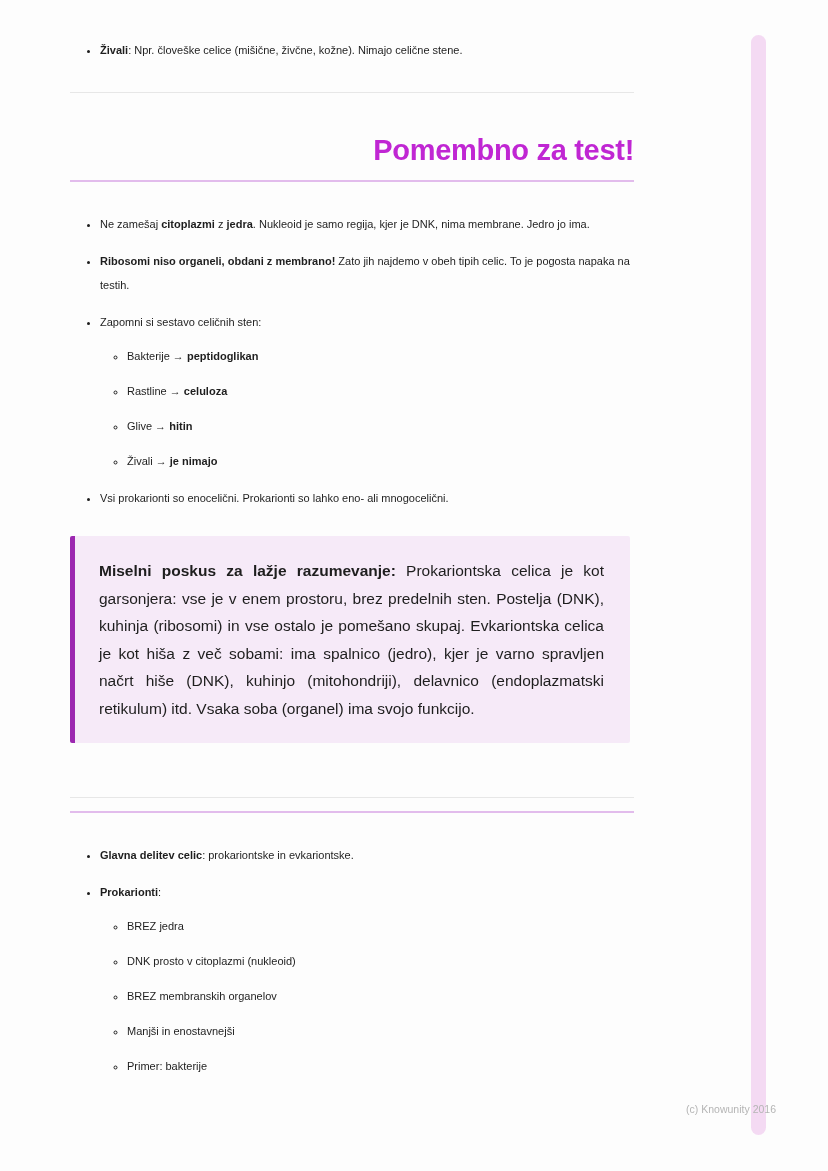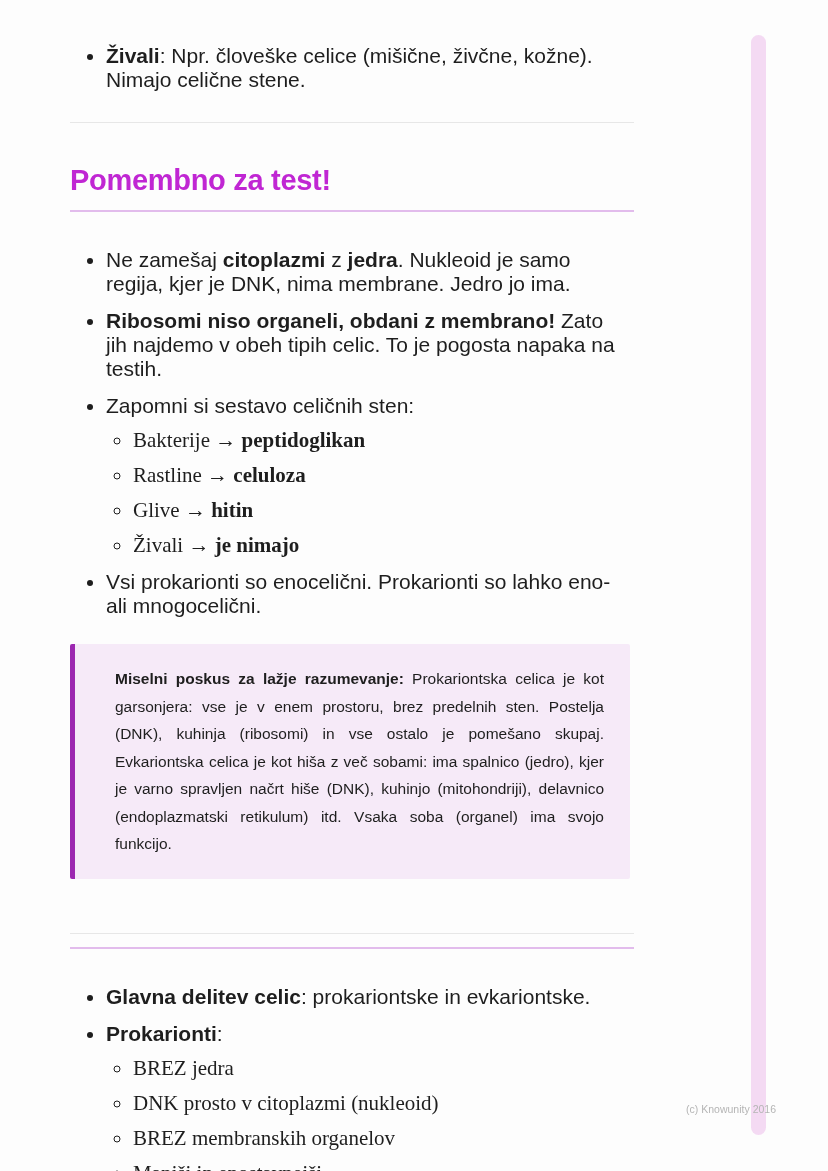--- a/index.html
+++ b/index.html
@@ -1,30 +1,30 @@
 <!DOCTYPE html>
 <html><head>
 <meta charset="utf-8">
 <style>
   html,body{margin:0;padding:0;background:#fdfdfd;}
   body{font-family:"Liberation Sans","DejaVu Sans",sans-serif;color:#1e1e1e;}
   .page{position:relative;width:828px;height:1171px;background:#fdfdfd;overflow:hidden;}
   .content{position:absolute;left:70px;top:0;width:564px;}
   .top-pad{height:34px;}
-  ul.l1{list-style:disc outside;margin:10px;padding:0 0 0 26px;font-size:21px;line-height:24px;}
+  ul.l1{list-style:disc outside;margin:4px;padding:0 0 0 26px;font-size:11px;line-height:24px;}
   ul.l1>li{margin:0 0 13px 0;}
   ul.l2{list-style:circle outside;margin:10px 0 0 0;padding:0 0 0 27px;}
-  ul.l2>li{margin:0 0 11px 0;font-family:Liberation Serif, serif;}
+  ul.l2>li{margin:0 0 11px 0;}
   .seg-b{font-weight:700;}
   hr.divider{border:none;border-top:1px solid #e7e7e7;margin:30px 0 0 0;height:0;}
-  h1.section-title{font-size:29px;line-height:34px;font-weight:700;color:#c026d3;margin:40px 0 0 0;letter-spacing:-0.3px;}
+  h1.section-title{font-size:29px;line-height:34px;font-weight:700;color:#c026d3;margin:40px 0 0 0;letter-spacing:-0.3px;text-align:right;}
   .heading-underline{height:2px;background:#e2bcec;margin:13px 0 0 0;}
   .after-underline{height:26px;}
   .callout{margin:26px 4px 0 0;background:#f6eaf8;border-left:5px solid #9c27b0;border-radius:2px;
-           padding:21px 26px 21px 40px;font-size:15.5px;line-height:27.5px;text-align:justify;color:#1e1e1e;}
+           padding:21px 26px 21px 24px;font-size:15.5px;line-height:27.5px;text-align:justify;color:#1e1e1e;}
   .gap-after-callout{height:24px;}
   .sidebar{position:absolute;left:751px;top:35px;width:15px;height:1100px;background:#f4daf3;border-radius:8px;}
   .footer-credit{position:absolute;top:1103px;right:52px;font-size:10.5px;color:#b5b5b5;z-index:2;}
 </style>
 </head>
 <body>
 
 <div class="page">
   <div class="content">
     <div class="top-pad"></div>

